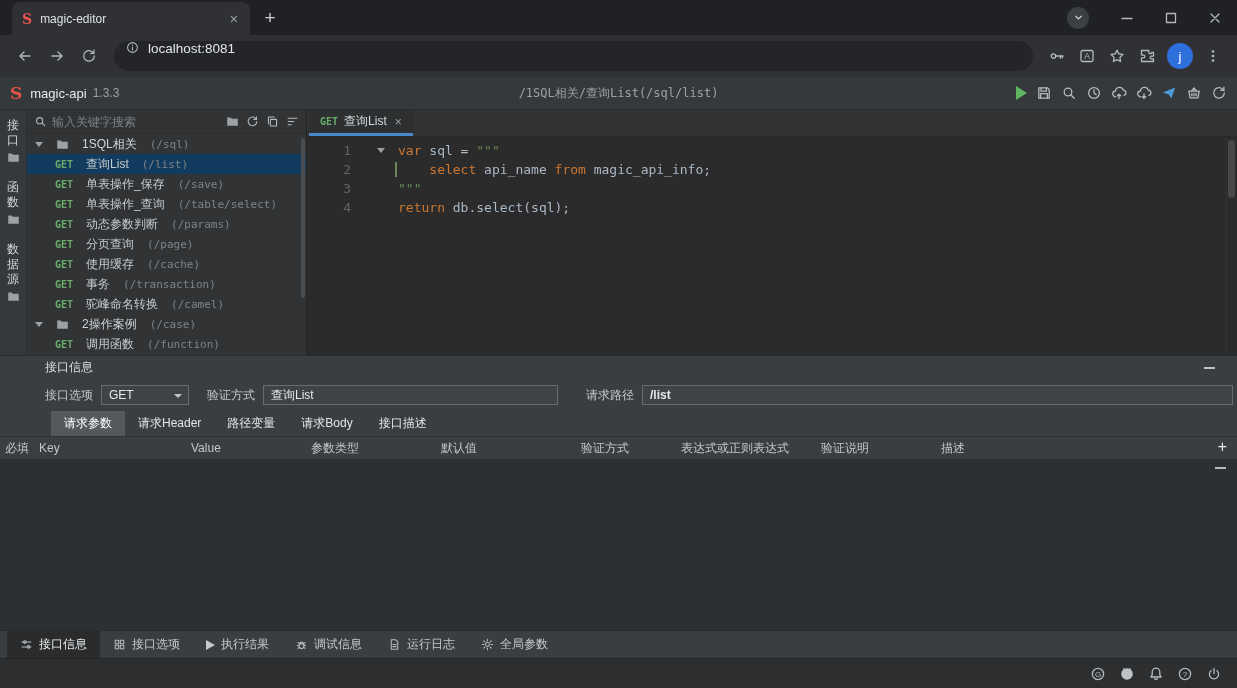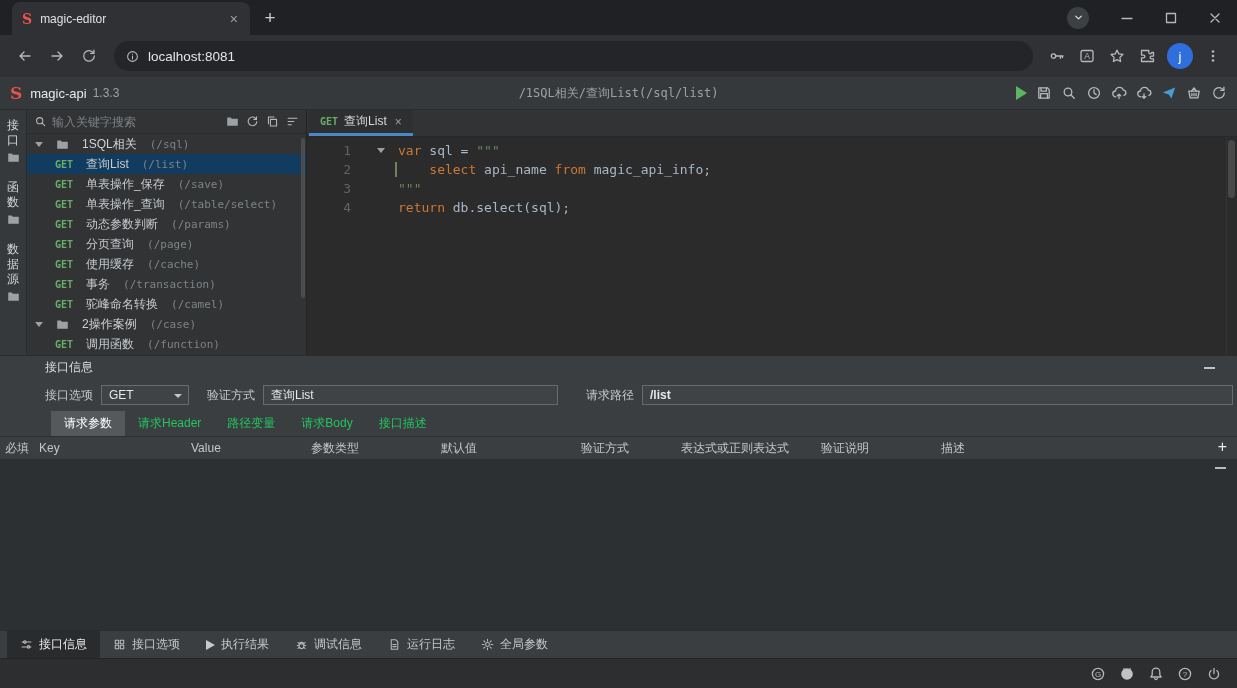--- a/index.html
+++ b/index.html
@@ -19,21 +19,21 @@
   .newtab{width:28px;height:28px;margin:0 0 3px 6px;display:flex;align-items:center;justify-content:center;
     color:#c8cacc;font-size:19px}
   .ts-right{margin-left:auto;display:flex;align-items:center;height:100%}
   .tabsearch{width:22px;height:22px;border-radius:50%;background:#3c4043;display:flex;align-items:center;
     justify-content:center;margin-right:16px}
   .winbtn{width:44px;height:100%;display:flex;align-items:center;justify-content:center}
 
   
   .toolbar{flex:none;height:42px;background:#2f3135;display:flex;align-items:center;padding:0 10px;gap:2px}
   .navbtn{width:30px;height:30px;display:flex;align-items:center;justify-content:center;border-radius:50%}
-  .omnibox{flex:1;height:30px;background:#232528;border-radius:15px;display:flex;align-items:center;
+  .omnibox{flex:1;height:30px;background:#232528;border-radius:15px;display:flex;
     padding:0 12px;gap:9px;margin:0 8px}
   .url{font-size:13.5px;color:#e3e5e8}
   .tbic{width:28px;height:28px;display:flex;align-items:center;justify-content:center}
   .avatar{width:26px;height:26px;border-radius:50%;background:#2f6fdc;color:#fff;display:flex;align-items:center;
     justify-content:center;font-size:13px;margin:0 4px}
 
   
   .app-header{flex:none;height:33px;background:#36393b;border-bottom:1px solid #2a2c2d;display:flex;
     align-items:center;padding:0 10px;position:relative}
   .logo{color:#e5534b;font-weight:bold;font-size:17px;font-family:"DejaVu Serif",serif}
@@ -91,21 +91,21 @@
   .minbar{margin-left:auto;width:11px;height:2px;background:#c0c3c5}
   .panel-form{flex:none;height:32px;background:#3b3e40;display:flex;align-items:center;padding-left:45px}
   .flabel{font-size:12px;color:#c3c7ca;flex:none}
   .fselect{width:88px;height:20px;background:#3f4345;border:1px solid #666b6f;display:flex;align-items:center;
     padding:0 7px;font-size:12px;color:#e6e8ea;margin-left:8px;position:relative}
   .fselect .caret{position:absolute;right:6px;top:8px;width:0;height:0;border-left:4px solid transparent;
     border-right:4px solid transparent;border-top:4px solid #c3c7ca}
   .finput{height:20px;background:#3f4345;border:1px solid #666b6f;color:#e6e8ea;font-size:12px;padding:0 7px;
     font-family:"Liberation Sans",sans-serif}
   .panel-tabs{flex:none;height:26px;background:#3b3e40;display:flex;align-items:stretch;padding-left:51px;border-bottom:1px solid #2f3234}
-  .ptab{display:flex;align-items:center;padding:0 13px;font-size:12px;color:#22c55e}
+  .ptab{display:flex;align-items:center;padding:0 13px;font-size:12px;color:#e5e5e5}
   .ptab.active{background:#55595b;color:#fff}
   .table-head{flex:none;height:22px;background:#3b3e40;display:flex;align-items:center;font-size:12px;color:#c3c7ca;position:relative}
   .th1{margin-left:5px;width:34px}.th2{width:152px}.th3{width:120px}.th4{width:130px}.th5{width:140px}
   .th6{width:100px}.th7{width:140px}.th8{width:120px}.th9{flex:1}
   .addbtn{position:absolute;right:10px;top:1px;color:#e8eaec;font-size:16px}
   .table-body{flex:1;background:#2d3032;position:relative;min-height:0}
   .rmbar{position:absolute;right:11px;top:8px;width:11px;height:2px;background:#b7babc}
 
   
   .bottom-bar{flex:none;height:28px;background:#3b3e40;border-top:1px solid #2a2c2d;display:flex;align-items:stretch;padding-left:7px}

